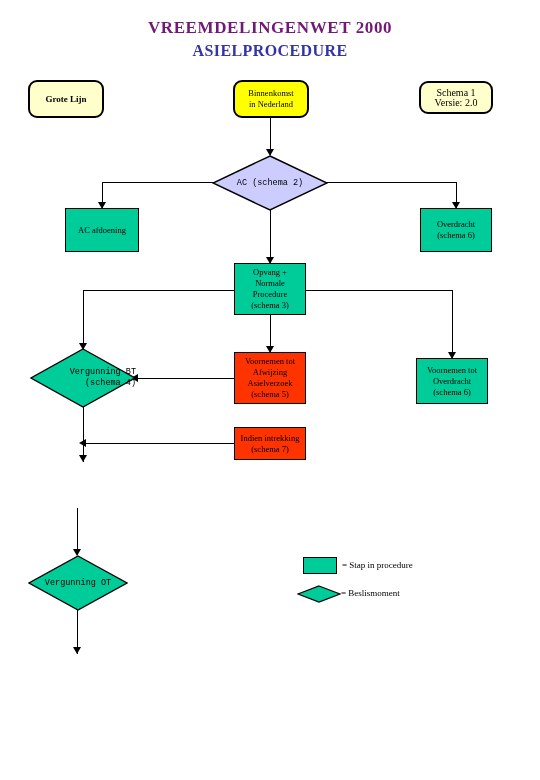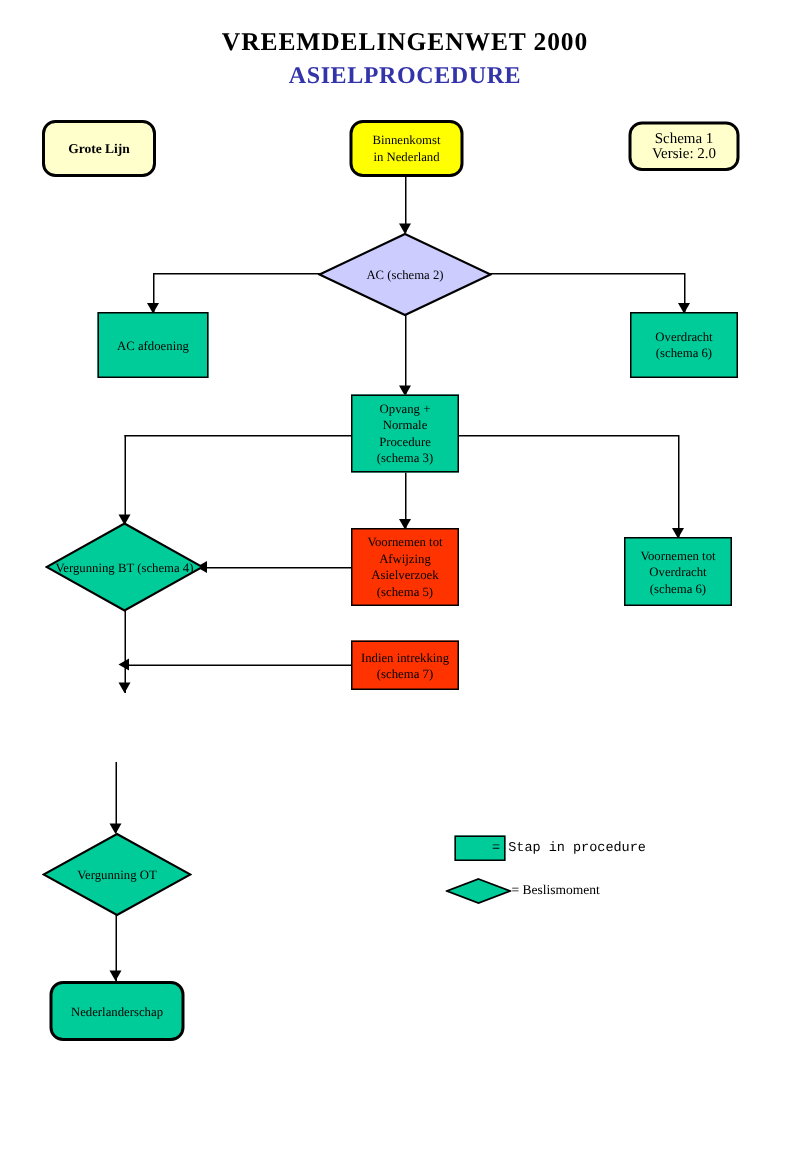--- a/index.html
+++ b/index.html
@@ -19,21 +19,21 @@
   .title-main {
     position: absolute;
     left: 0;
     top: 18px;
     width: 540px;
     text-align: center;
     font-family: "Liberation Serif", serif;
     font-weight: bold;
     font-size: 17px;
     letter-spacing: 0.6px;
-    color: #000000;
+    color: #701a75;
   }
   .title-sub {
     position: absolute;
     left: 0;
     top: 42px;
     width: 540px;
     text-align: center;
     font-family: "Liberation Serif", serif;
     font-weight: bold;
     font-size: 16px;
@@ -98,22 +98,22 @@
   }
   .diamond .dtext {
     position: absolute;
     left: 0;
     top: 0;
     width: 100%;
     height: 100%;
     display: flex;
     align-items: center;
     justify-content: center;
-    text-align: center;
-    font-family: Liberation Serif, serif;
+    text-align: right;
+    font-family: Liberation Mono, monospace;
     font-size: 8.5px;
     line-height: 11px;
     color: #000;
   }
   
   .conn {
     position: absolute;
     background: #000000;
     z-index: 1;
   }
@@ -259,23 +259,20 @@
       <polygon points="50,1 99,28 50,55 1,28" fill="#00cc99" stroke="#000000" stroke-width="1.4"></polygon>
     </svg>
     <div class="dtext">
       <div>
         <span class="lbl">Vergunning</span>
         <span class="lbl">OT</span>
       </div>
     </div>
   </div>
 
-  <div class="node rounded rounded-green" style="left:33px; top:654px; width:90px; height:40px;">
-    <span class="lbl">Nederlanderschap</span>
-  </div>
 
   <div class="conn v" style="left:270px; top:118px; height:37px;"></div>
   <div class="arrow-d" style="left:266px; top:149px;"></div>
 
   <div class="conn h" style="left:102px; top:182px; width:112px;"></div>
   <div class="conn v" style="left:102px; top:182px; height:26px;"></div>
   <div class="arrow-d" style="left:98px; top:202px;"></div>
 
   <div class="conn h" style="left:326px; top:182px; width:130px;"></div>
   <div class="conn v" style="left:456px; top:182px; height:26px;"></div>
@@ -304,21 +301,21 @@
   <div class="conn h" style="left:84px; top:443px; width:150px;"></div>
   <div class="arrow-l" style="left:79px; top:439px;"></div>
 
   <div class="conn v" style="left:77px; top:508px; height:47px;"></div>
   <div class="arrow-d" style="left:73px; top:549px;"></div>
 
   <div class="conn v" style="left:77px; top:610px; height:44px;"></div>
   <div class="arrow-d" style="left:73px; top:647px;"></div>
 
   <div class="legend-swatch-rect" style="left:303px; top:557px;"></div>
-  <div class="legend-text" style="left:328px; top:560px;font-family:Liberation Mono, monospace;">=  Stap in procedure</div>
+  <div class="legend-text" style="left:342px; top:560px;">=  Stap in procedure</div>
 
   <div class="legend-swatch-diamond" style="left:297px; top:585px;">
     <svg width="44" height="18" viewBox="0 0 44 18">
       <polygon points="22,1 43,9 22,17 1,9" fill="#00cc99" stroke="#000000" stroke-width="1.2"></polygon>
     </svg>
   </div>
   <div class="legend-text" style="left:341px; top:588px;">=  Beslismoment</div>
 
 </div>
 

